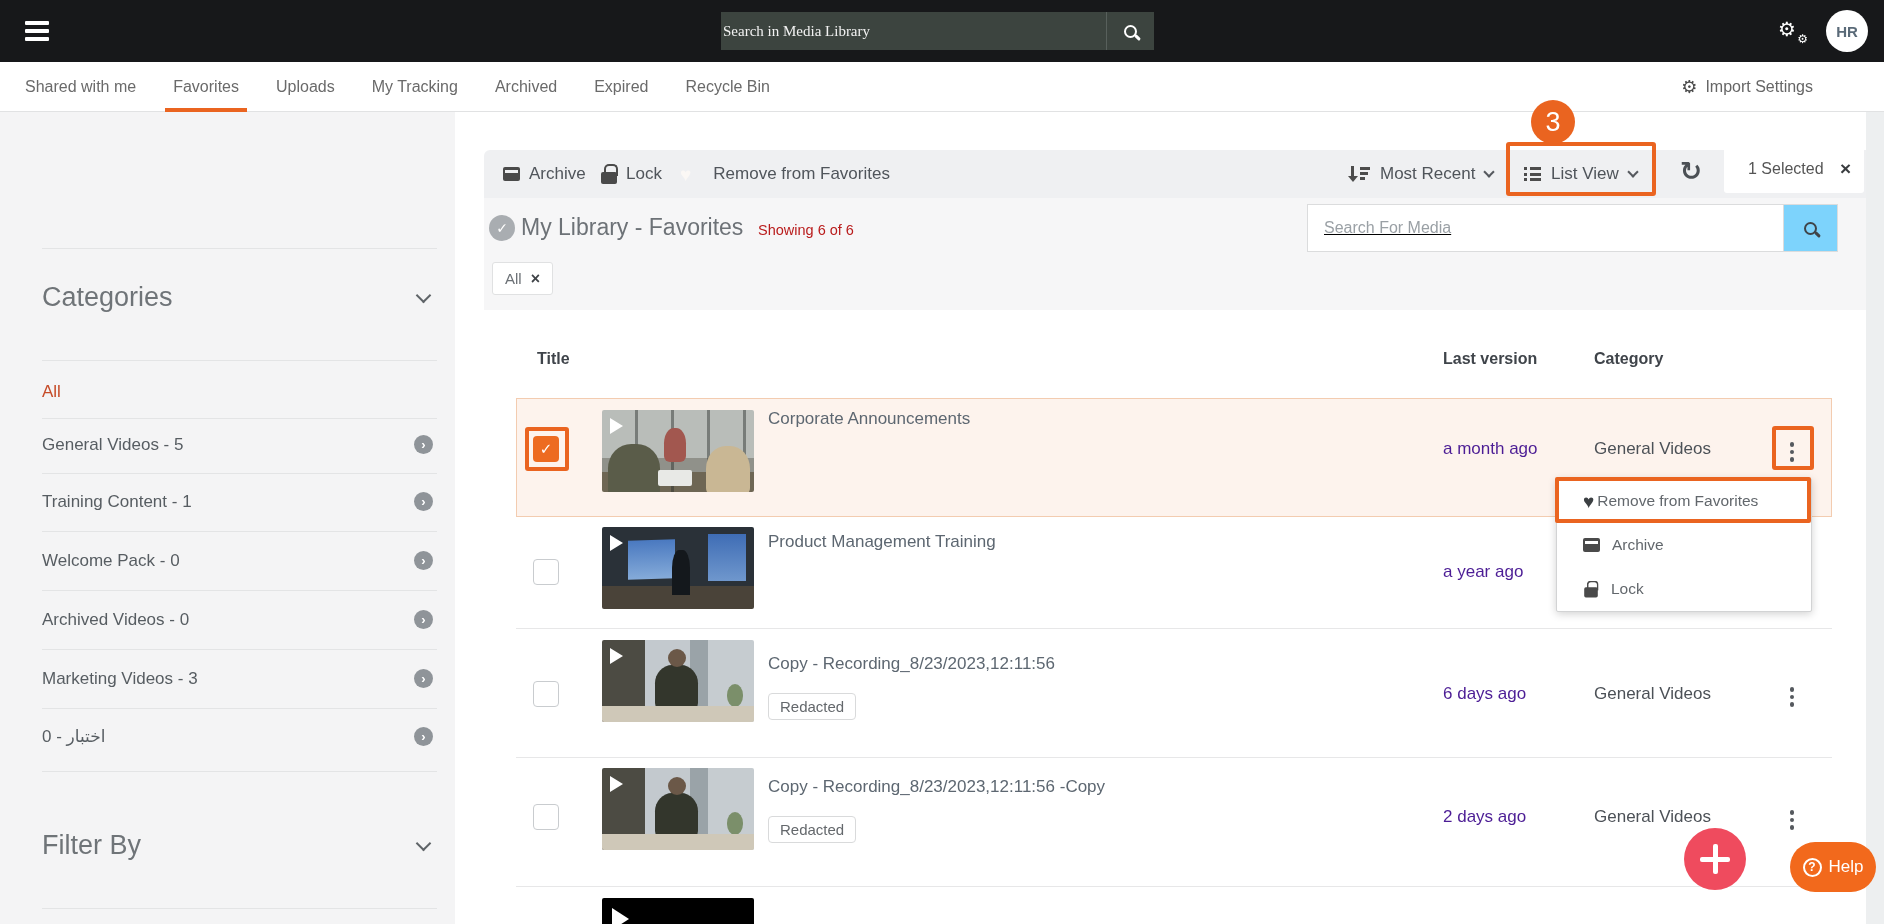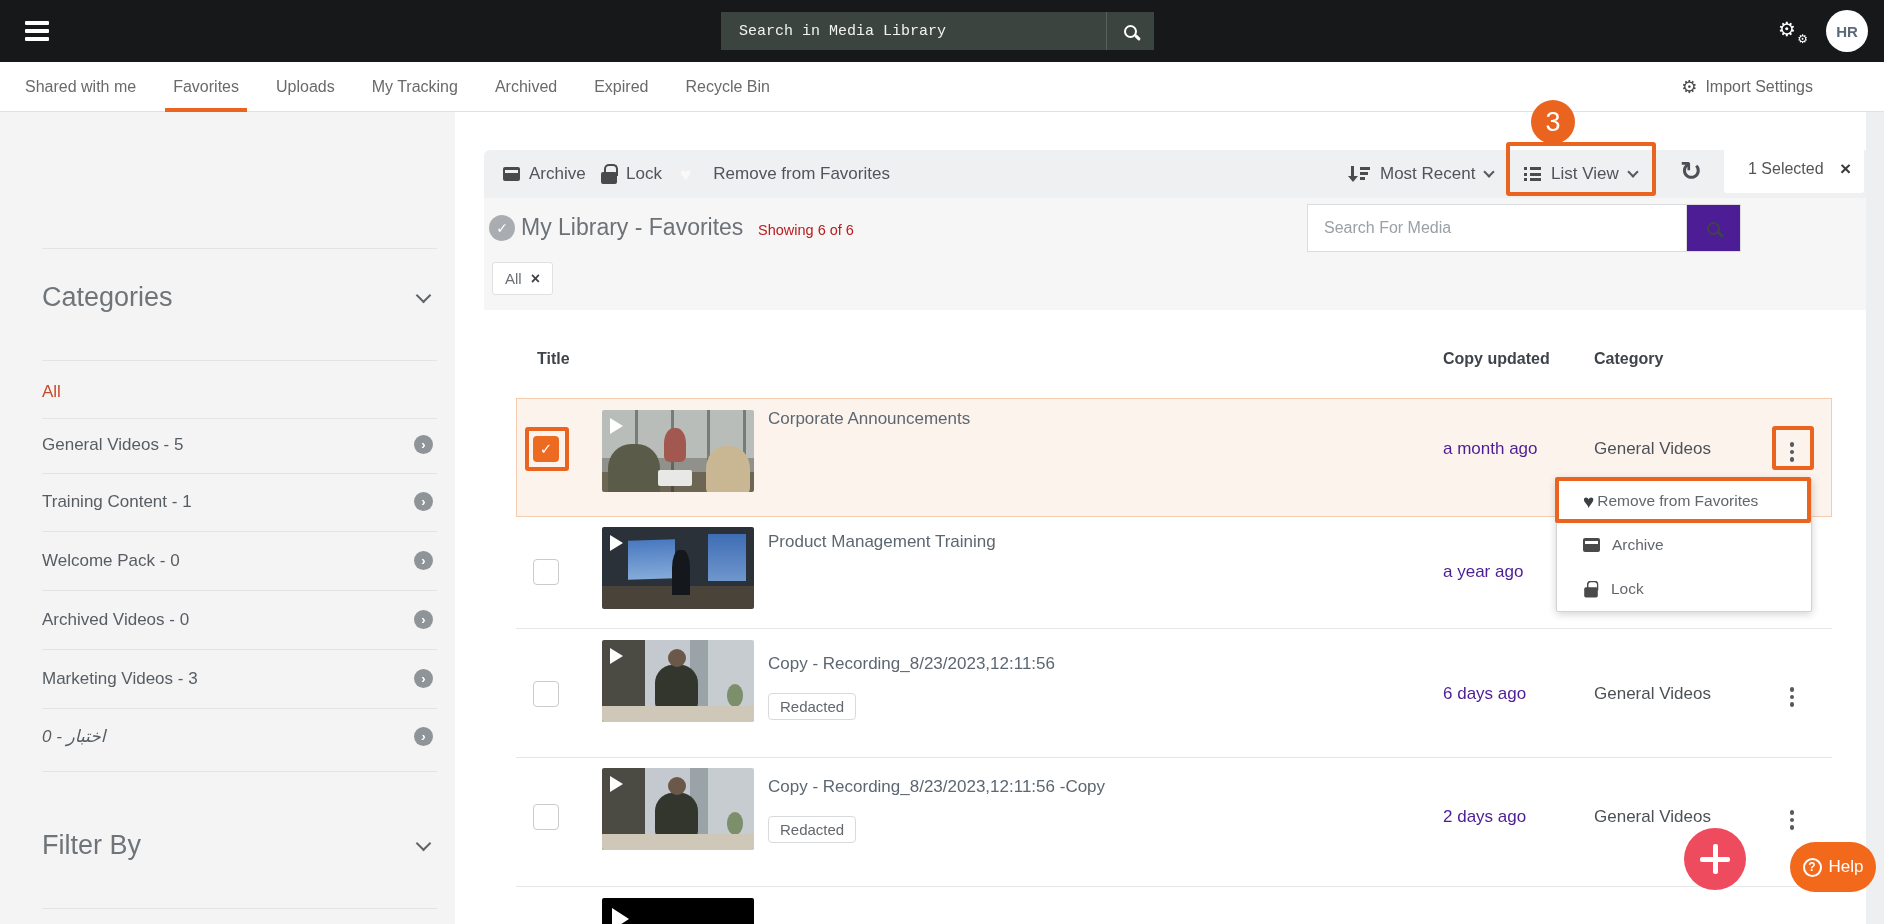--- a/index.html
+++ b/index.html
@@ -9,21 +9,21 @@
   *{box-sizing:border-box; margin:0; padding:0;}
   html,body{width:1884px; height:924px; overflow:hidden;}
   body{font-family:"Liberation Sans","DejaVu Sans",sans-serif; background:#fff; position:relative;}
   #app{position:absolute; inset:0; overflow:hidden;}
 
   
   .topbar{position:absolute; left:0; top:0; width:1884px; height:62px; background:var(--topbar); z-index:10;}
   .hamburger{position:absolute; left:25px; top:21px; width:24px; height:20px; cursor:pointer;}
   .hamburger i{display:block; height:4px; background:#fff; margin-bottom:4px; border-radius:1px;}
   .top-search{position:absolute; left:721px; top:12px; width:433px; height:38px; background:var(--searchbox); display:flex; align-items:stretch;}
-  .top-search input{flex:1; background:transparent; border:0; outline:none; color:#fff; font-size:15px; padding:0 18px; font-family:Liberation Mono, monospace;}
+  .top-search input{flex:1; background:transparent; border:0; outline:none; color:#fff; font-size:15px; padding:0 2px; font-family:Liberation Serif, serif;}
   .top-search input::placeholder{color:#f2f2f2; opacity:1;}
   .top-search .seg{width:48px; border-left:1px solid #58605c; display:flex; align-items:center; justify-content:center; cursor:pointer;}
   .mag{width:13px; height:13px; border:2.5px solid #fff; border-radius:50%; position:relative; display:inline-block;}
   .mag::after{content:''; position:absolute; width:3px; height:7px; background:#fff; right:-4px; bottom:-5px; transform:rotate(-45deg); border-radius:2px;}
   .top-gears{position:absolute; right:76px; top:17px; color:#fff; cursor:pointer; width:30px; height:28px;}
   .top-gears .g1{position:absolute; left:0; top:2px; font-size:20px; line-height:20px;}
   .top-gears .g2{position:absolute; right:0; bottom:0; font-size:12px; line-height:12px;}
   .avatar{position:absolute; right:16px; top:10px; width:42px; height:42px; border-radius:50%; background:#fff; color:#5a6a78; font-weight:bold; font-size:15px; display:flex; align-items:center; justify-content:center; cursor:pointer;}
 
   
@@ -80,21 +80,21 @@
   .ctrl .cl{font-size:17px; color:#4f545a;}
 
   
   .ann-rect{position:absolute; border:4px solid var(--accent); border-radius:3px; z-index:40; pointer-events:none;}
   .step-badge{position:absolute; left:1531px; top:100px; width:44px; height:44px; border-radius:50%; background:var(--accent); color:#fff; font-size:27px; display:flex; align-items:center; justify-content:center; z-index:41;}
 
   
   .check-circle{position:absolute; left:489px; top:215px; width:26px; height:26px; border-radius:50%; background:#a9adb1; color:#fff; font-size:14px; font-weight:bold; display:flex; align-items:center; justify-content:center;}
   .lib-title{position:absolute; left:521px; top:214px; font-size:23px; color:#6d7277;}
   .lib-showing{position:absolute; left:758px; top:222px; font-size:14.5px; color:#b91c1c;}
-  .media-search{position:absolute; left:1307px; top:204px; width:434px; height:48px; background:#4c1d95; border:1px solid #dbdcdd; display:flex;}
+  .media-search{position:absolute; left:1307px; top:204px; width:531px; height:48px; background:#7dd3fc; border:1px solid #dbdcdd; display:flex;text-decoration:underline;}
   .media-search input{flex:1; border:0; outline:none; font-size:16px; color:#333; padding:0 16px; font-family:inherit;}
   .media-search input::placeholder{color:#9aa0a5; opacity:1;}
   .media-search .seg{width:54px; border-left:1px solid #dbdcdd; display:flex; align-items:center; justify-content:center; cursor:pointer;}
   .mag.dark{border-color:#3f4449;} .mag.dark::after{background:#3f4449;}
   .chip{position:absolute; left:492px; top:262px; height:33px; background:#fff; border:1px solid #e0e1e2; border-radius:3px; display:flex; align-items:center; gap:9px; padding:0 12px; cursor:pointer;}
   .chip .cl{font-size:15px; color:#6b7075;}
   .chip .x{font-size:16px; font-weight:bold; color:#3f4347;}
 
   
   .card{position:absolute; left:484px; top:310px; right:18px; bottom:0; background:#fff; overflow:hidden;}
@@ -198,21 +198,21 @@
     <div class="side-item" style="top:308px;"><span>General Videos - 5</span><span class="circ-chev">›</span></div>
     <div class="side-div" style="top:361px;"></div>
     <div class="side-item" style="top:365px;"><span>Training Content - 1</span><span class="circ-chev">›</span></div>
     <div class="side-div" style="top:419px;"></div>
     <div class="side-item" style="top:424px;"><span>Welcome Pack - 0</span><span class="circ-chev">›</span></div>
     <div class="side-div" style="top:478px;"></div>
     <div class="side-item" style="top:483px;"><span>Archived Videos - 0</span><span class="circ-chev">›</span></div>
     <div class="side-div" style="top:537px;"></div>
     <div class="side-item" style="top:542px;"><span>Marketing Videos - 3</span><span class="circ-chev">›</span></div>
     <div class="side-div" style="top:596px;"></div>
-    <div class="side-item" style="top:600px;font-style:italic;"><span>اختبار - 0</span><span class="circ-chev">›</span></div>
+    <div class="side-item" style="top:600px;"><span>اختبار - 0</span><span class="circ-chev">›</span></div>
     <div class="side-div" style="top:659px;"></div>
     <div class="side-h" style="top:718px;">Filter By</div>
     <span class="chev side-chev" style="top:726px;"></span>
     <div class="side-div" style="top:796px;"></div>
 
   </div>
 
   <div class="gutter"></div>
   <div class="band"></div>
   <div class="panel"></div>
@@ -268,21 +268,21 @@
         <span class="mag dark"></span>
       </div>
   </div>
   <div class="chip">
     <span class="cl">All</span>
     <span class="x">×</span>
   </div>
 
   <div class="card">
     <div class="th" style="left:53px;">Title</div>
-    <div class="th" style="left:959px;">Copy updated</div>
+    <div class="th" style="left:959px;">Last version</div>
     <div class="th" style="left:1110px;">Category</div>
 
     <div class="sel-row"></div>
     <div class="cbox checked" style="top:126px;">✓</div>
     <div class="ann-rect" style="left:41px; top:117px; width:44px; height:44px;"></div>
     <div class="thumb thumb-meeting" style="top:100px;">
       <span class="p1"></span>
         <span class="p3"></span>
         <span class="p2"></span>
         <span class="lap"></span>

